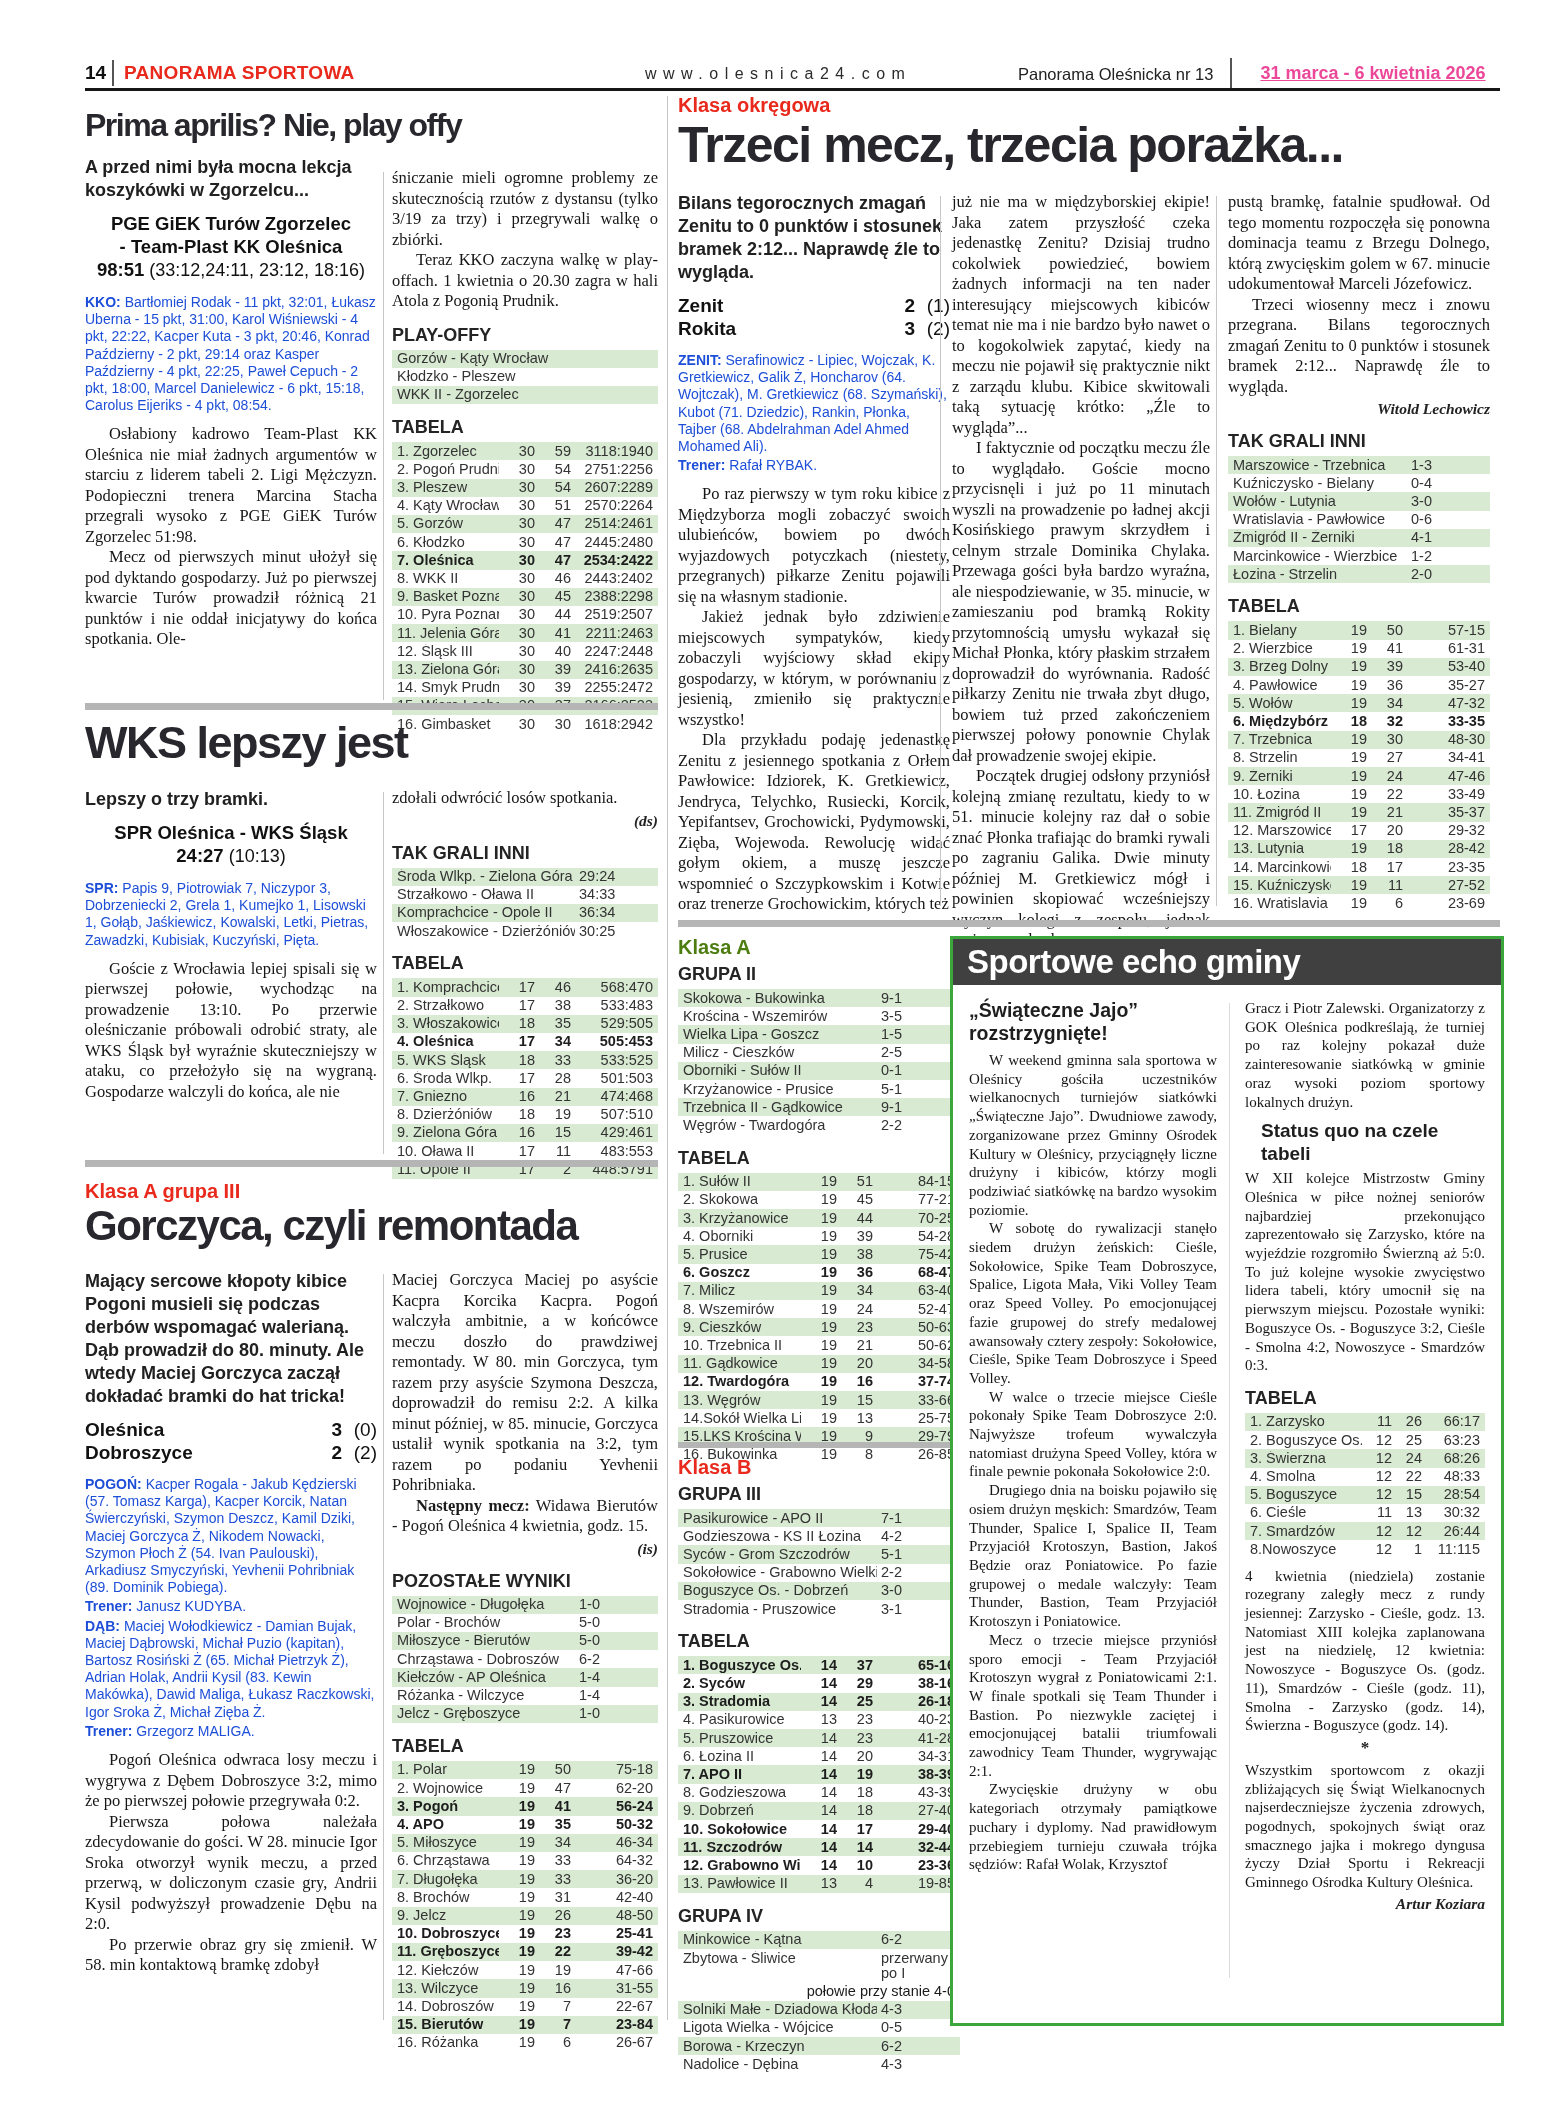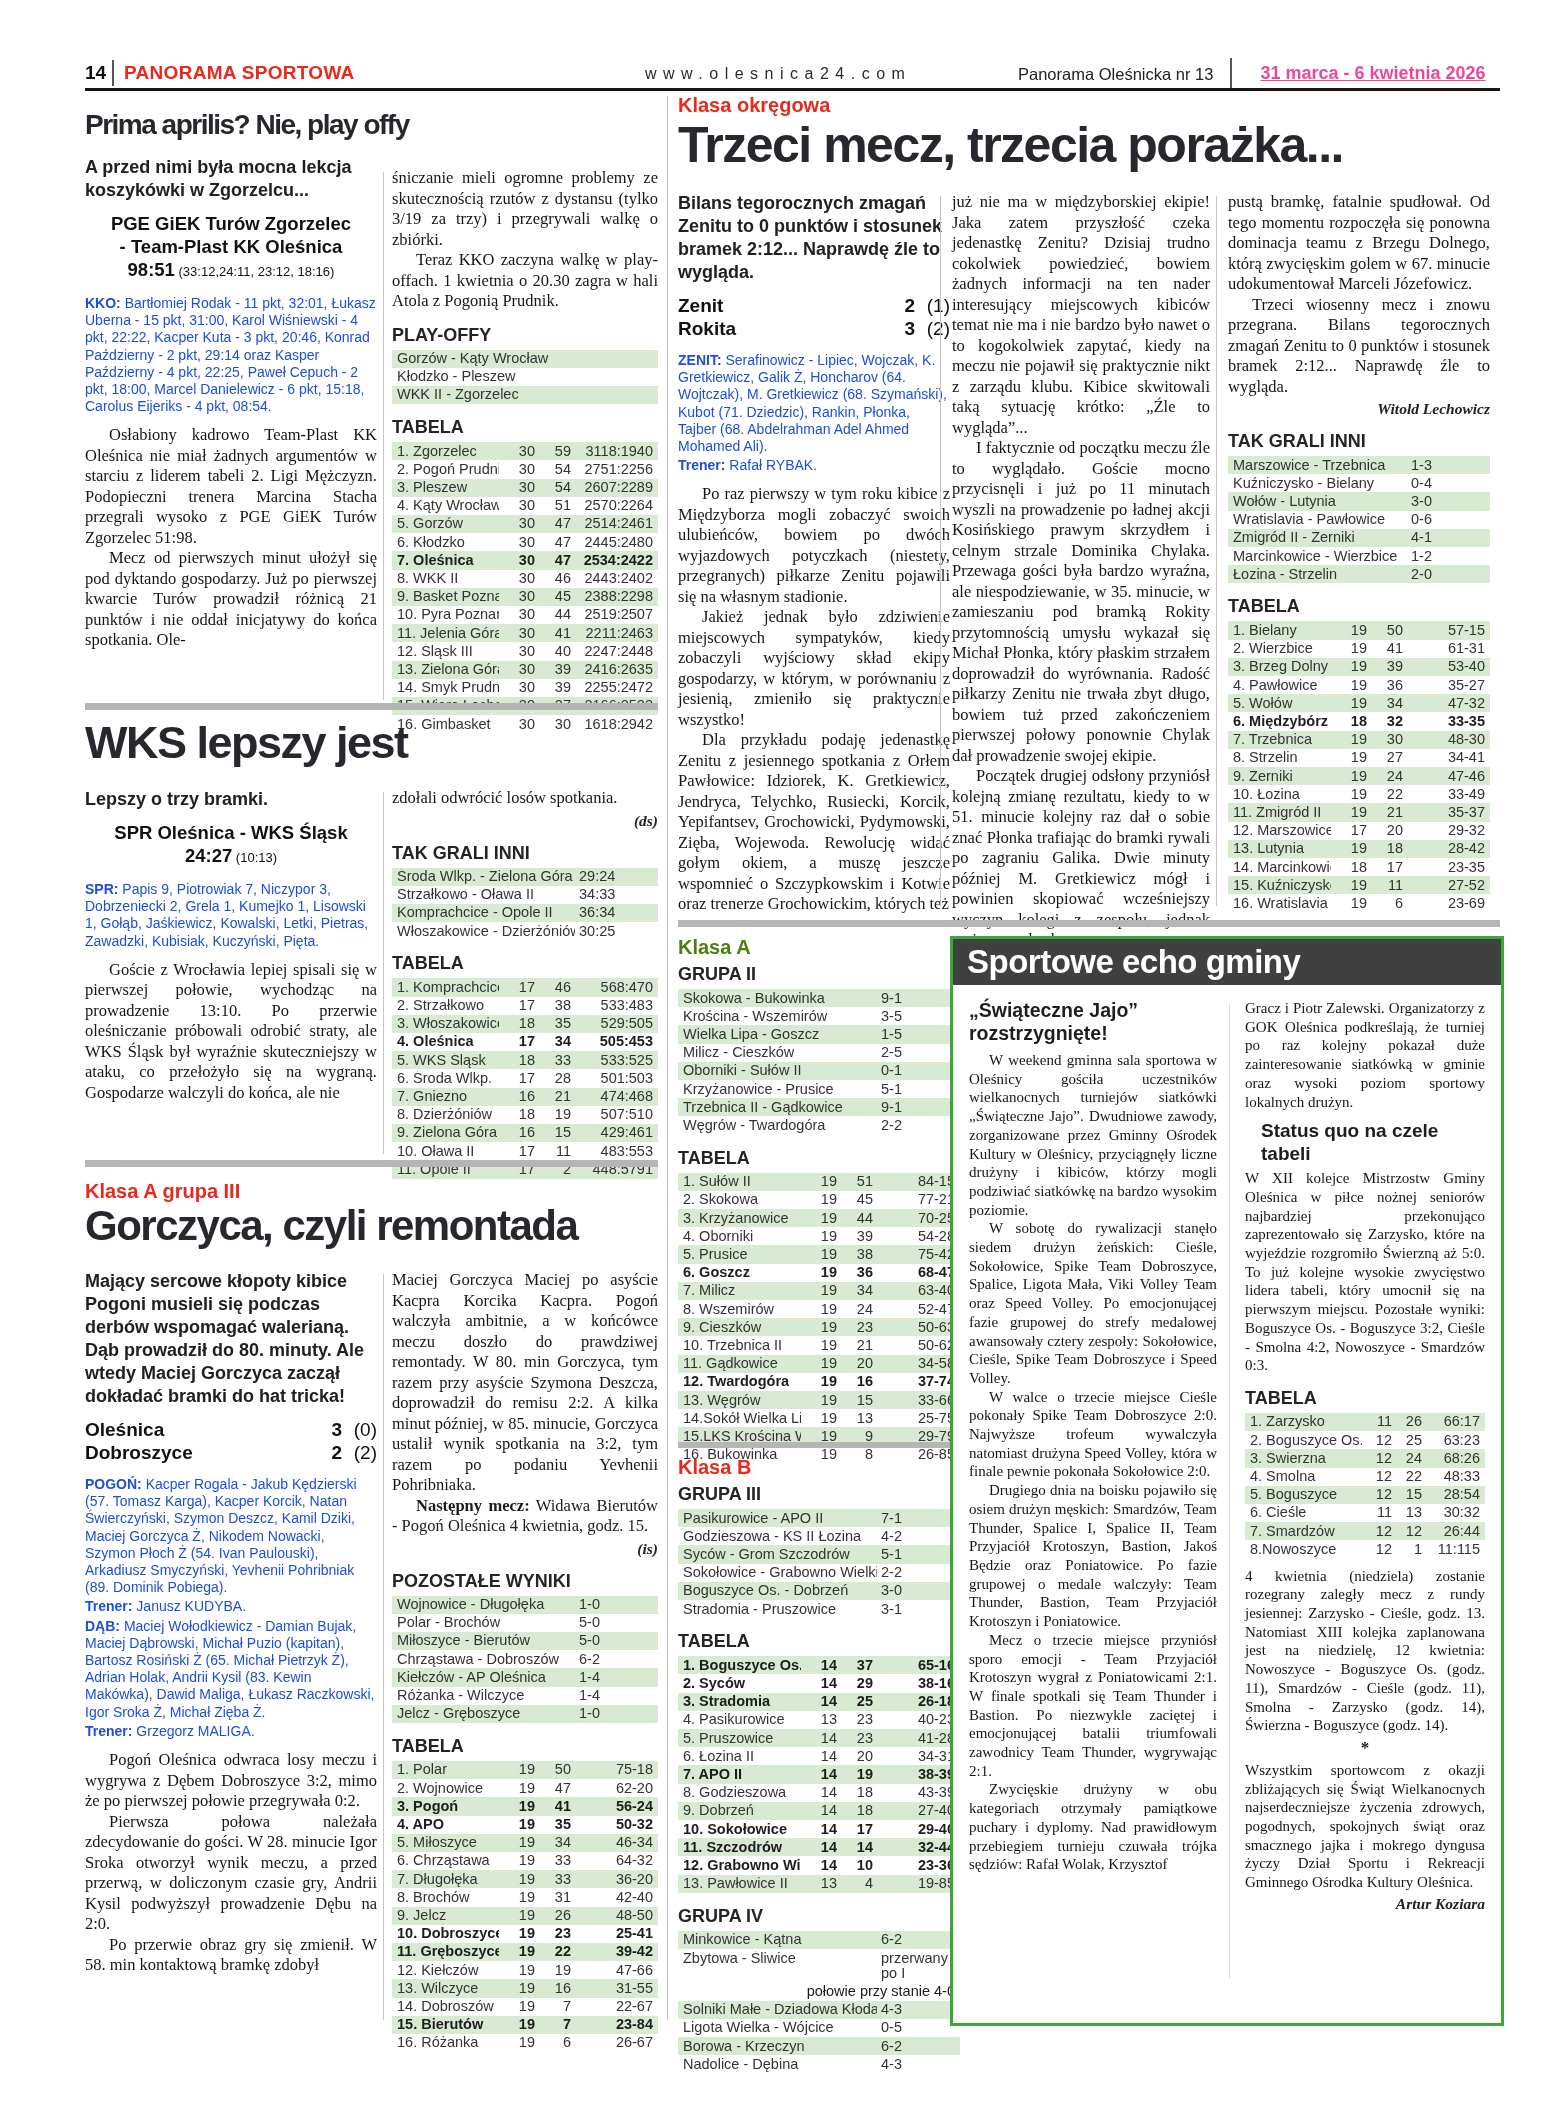--- a/index.html
+++ b/index.html
@@ -17,21 +17,21 @@
   
   .head{font-weight:700;font-family:"Liberation Sans",sans-serif;color:#27272d;
         letter-spacing:-1.5px;margin:0;white-space:nowrap;}
   .kicker{font:700 20px/22px "Liberation Sans",sans-serif;}
   
   .serifp p{font:16.5px/20.5px "Liberation Serif",serif;text-align:justify;margin:0;
             text-indent:24px;color:#151515;}
   .serifp.flow p:first-child{text-indent:0;}
   .lede{font:700 18px/23px "Liberation Sans",sans-serif;color:#202020;margin:0 0 10px;text-align:left;}
   .match{text-align:center;font:700 18.5px/23px "Liberation Sans",sans-serif;margin:2px 0 12px;color:#111;}
-  .match .partials{font-weight:400;font-size:13px;}
+  .match .partials{font-weight:400;font-size:18px;}
   .roster{font:14px/17.2px "Liberation Sans",sans-serif;color:#1d4ed8;margin:0 0 2px;text-align:left;}
   .roster b{font-weight:700;}
   .rostergap{margin-bottom:10px;}
   .sig{font:italic 700 15.5px/19px "Liberation Serif",serif;text-align:right;margin:2px 0 0;color:#222;}
   .nextp{font:16.5px/20.5px "Liberation Serif",serif;text-align:justify;text-indent:24px;margin:0;}
   .nextp b{font-weight:700;}
   
   .scorerow{display:flex;align-items:baseline;font:700 19px/23px "Liberation Sans",sans-serif;color:#111;}
   .scorerow .sg{margin-left:auto;}
   .scorerow .sp{font-weight:400;margin-left:5px;width:30px;text-align:right;}
@@ -72,21 +72,21 @@
   <div class="abs vbar" style="left:112px;top:60px;width:2px;height:26px;"></div>
   <div class="abs hsection" style="left:124px;top:62px;color:#e8291c;">PANORAMA SPORTOWA</div>
   <div class="abs hsite" style="left:645px;top:63px;">www.olesnica24.com</div>
   <div class="abs hissue" style="left:1018px;top:63px;">Panorama Oleśnicka nr 13</div>
   <div class="abs vbar" style="left:1230px;top:58px;width:2px;height:32px;"></div>
   <div class="abs hdate" style="left:1246px;top:62px;width:254px;">31 marca - 6 kwietnia 2026</div>
   <div class="abs hrule" style="left:85px;top:88px;width:1415px;height:3px;"></div>
 
   <div class="abs vrule" style="left:667px;top:96px;height:1924px;"></div>
 
-  <h1 class="abs head" style="left:85px;top:102px;width:580px;font-size:28px;line-height:46px;">Prima aprilis? Nie, play offy</h1>
+  <h1 class="abs head" style="left:85px;top:102px;width:580px;font-size:32px;line-height:46px;">Prima aprilis? Nie, play offy</h1>
 
   <div class="abs" style="left:85px;top:156px;width:292px;">
     <p class="lede">A przed nimi była mocna lekcja koszykówki w Zgorzelcu...</p>
     <div class="match">
       <div>PGE GiEK Turów Zgorzelec</div>
       <div>- Team-Plast KK Oleśnica</div>
       <div><b>98:51</b><span class="partials"> (33:12,24:11, 23:12, 18:16)</span></div>
     </div>
     <p class="roster rostergap"><b>KKO:</b><span> Bartłomiej Rodak - 11 pkt, 32:01, Łukasz Uberna - 15 pkt, 31:00, Karol Wiśniewski - 4 pkt, 22:22, Kacper Kuta - 3 pkt, 20:46, Konrad Październy - 2 pkt, 29:14 oraz Kasper Październy - 4 pkt, 22:25, Paweł Cepuch - 2 pkt, 18:00, Marcel Danielewicz - 6 pkt, 15:18, Carolus Eijeriks - 4 pkt, 08:54.</span></p>
     <div class="serifp">

